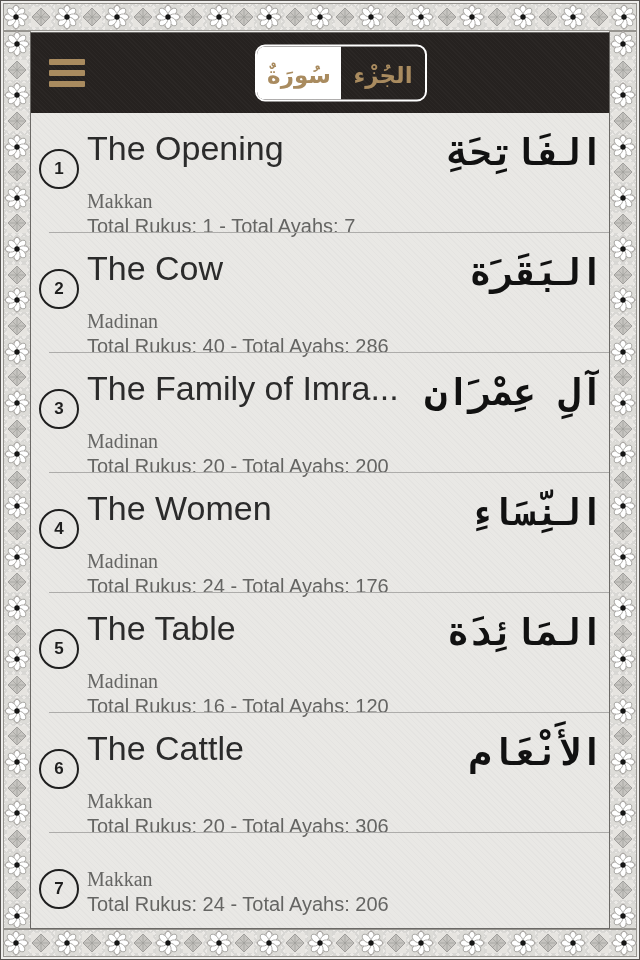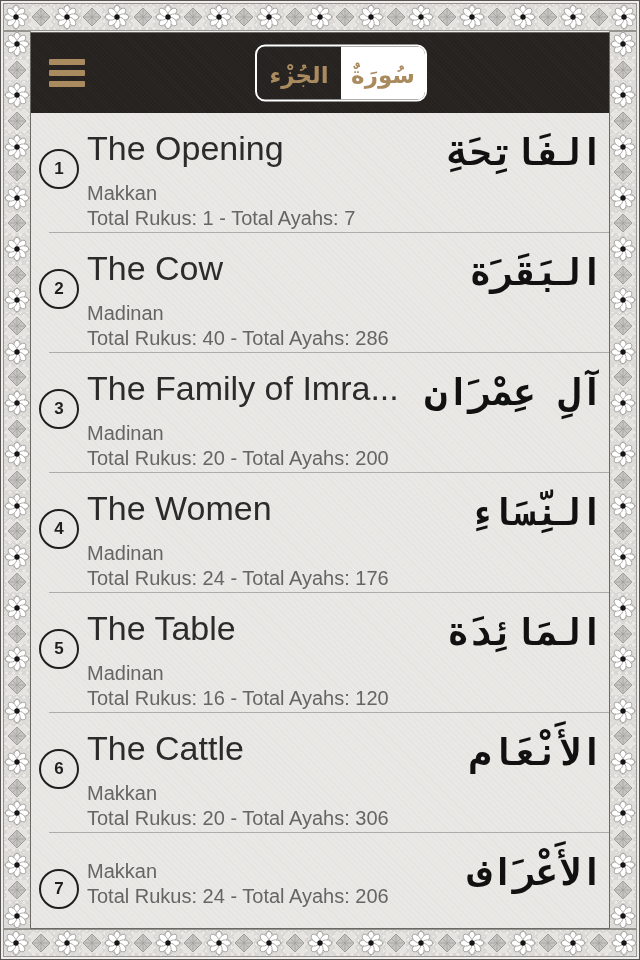--- a/index.html
+++ b/index.html
@@ -117,21 +117,21 @@
   }
   .row-texts{position:absolute;left:56px;top:14px;right:150px;}
   .row-title{
     font-size:34px;
     font-weight:400;
     color:var(--title-color);
     line-height:42px;
     white-space:nowrap;
     overflow:hidden;
   }
-  .row-origin{font-size:20px;color:var(--muted-color);line-height:25px;margin-top:12px;}
+  .row-origin{font-size:20px;color:var(--muted-color);line-height:25px;margin-top:20px;font-family:Liberation Serif, serif;}
   .row-stats{font-size:20px;color:var(--muted-color);line-height:25px;}
   .row-arabic{
     position:absolute;
     right:6px;top:20px;
     font-family:Liberation Mono, monospace;
     font-size:37px;
     font-weight:bold;
     color:#111;
     direction:rtl;
     line-height:1.2;
@@ -1248,22 +1248,22 @@
 
 <div class="content">
 
   <header class="appbar">
     <button class="hamburger">
       <span></span>
       <span></span>
       <span></span>
     </button>
     <div class="segmented">
+      <div class="seg selected">سُورَةٌ</div>
       <div class="seg">الجُزْء</div>
-      <div class="seg selected">سُورَةٌ</div>
     </div>
   </header>
 
   <main class="surah-list">
 
     <div class="row">
       <div class="num-circle">
           <span>1</span>
         </div>
       <div class="row-texts">
@@ -1341,18 +1341,17 @@
     </div>
 
     <div class="row">
       <div class="num-circle">
           <span>7</span>
         </div>
       <div class="row-texts">
         <div class="row-origin">Makkan</div>
         <div class="row-stats">Total Rukus: 24 - Total Ayahs: 206</div>
       </div>
-      <div class="row-arabic">الأَعْرَاف</div>
 
     </div>
 
   </main>
 </div>
 
 </body></html>

